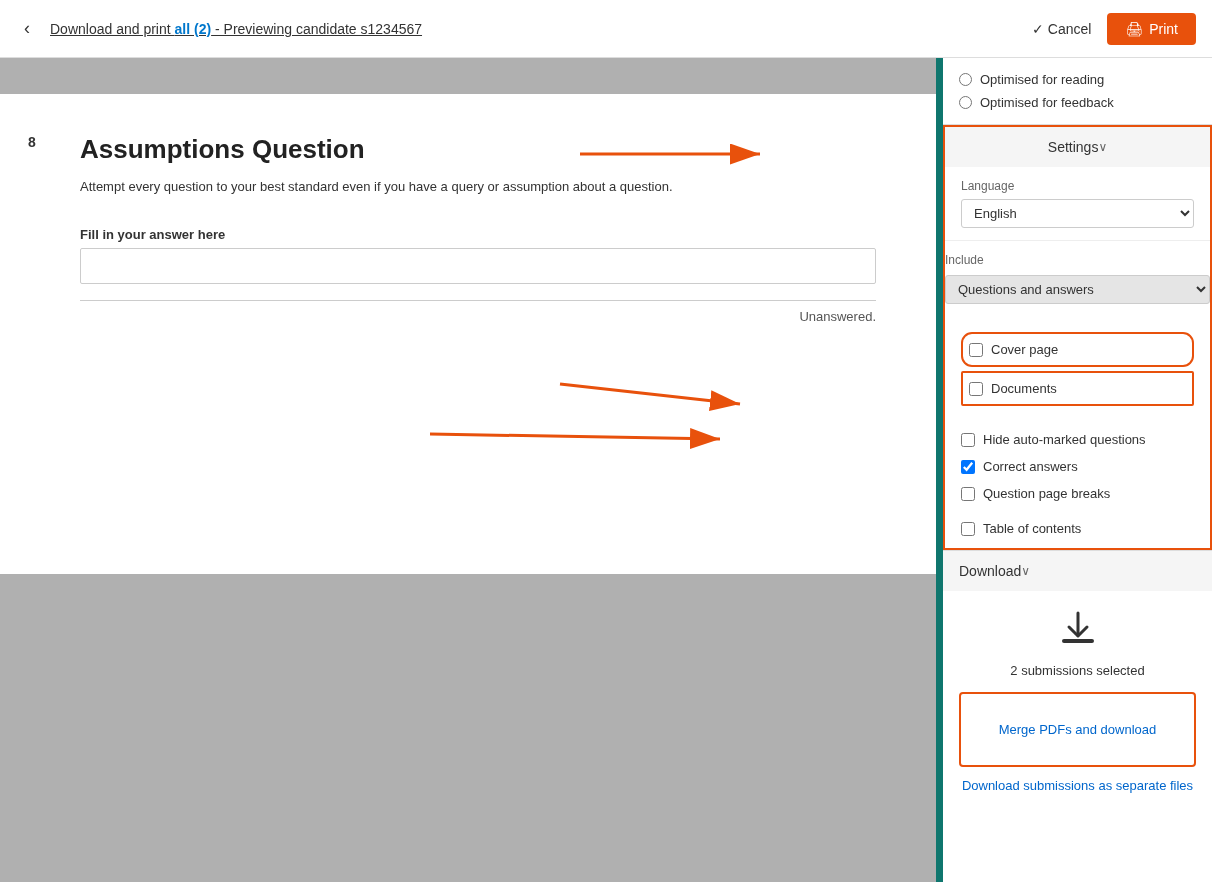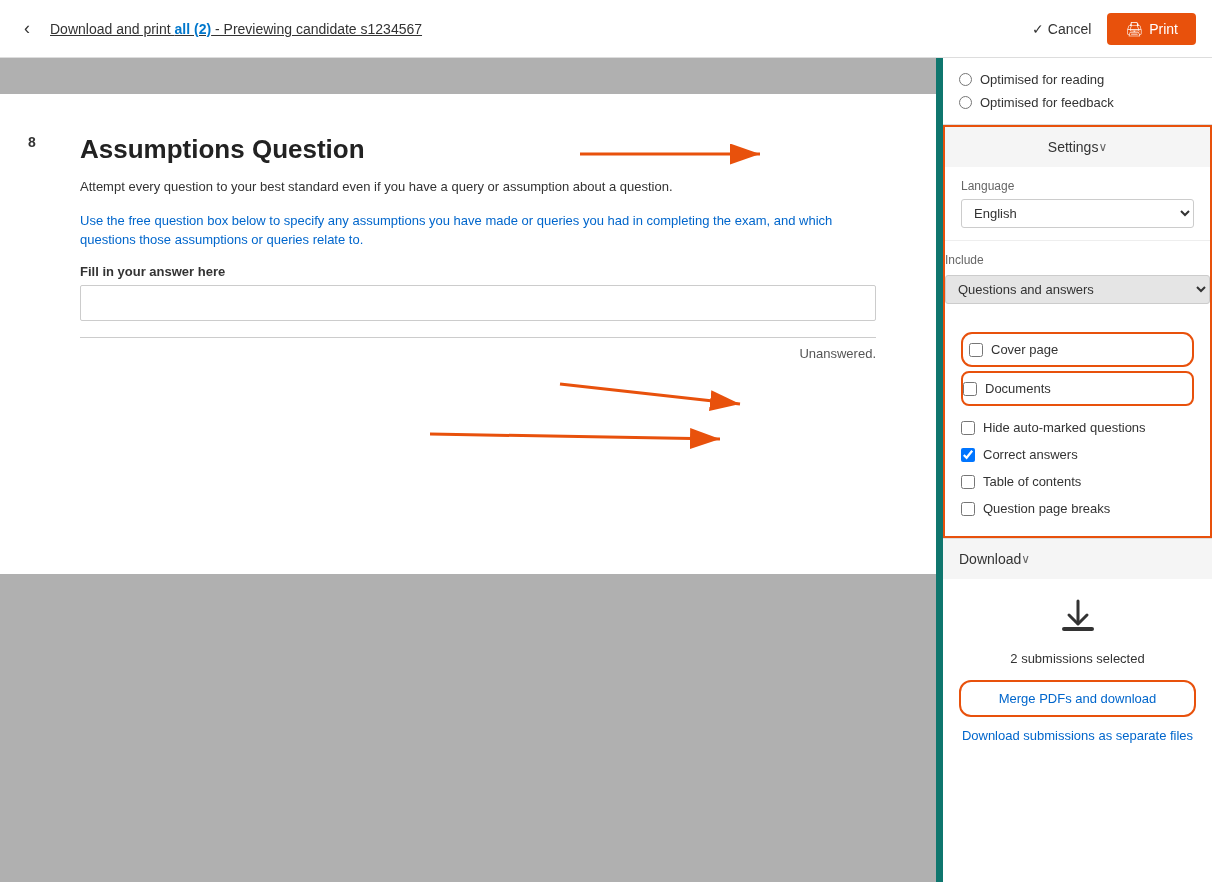--- a/index.html
+++ b/index.html
@@ -104,21 +104,21 @@
     }
     .question-title {
       font-size: 26px;
       font-weight: bold;
       color: #222;
       margin-bottom: 12px;
     }
     .question-description {
       font-size: 13px;
       color: #333;
-      margin-bottom: 14px;
+      margin-bottom: 30px;
       line-height: 1.5;
     }
     .question-note {
       font-size: 13px;
       color: #0066cc;
       margin-bottom: 14px;
       line-height: 1.5;
     }
     .fill-label {
       font-size: 13px;
@@ -274,24 +274,24 @@
       color: #333;
       margin-bottom: 8px;
     }
     .submissions-count {
       font-size: 13px;
       color: #333;
       margin-bottom: 14px;
     }
     .merge-btn {
       width: 100%;
-      padding: 9px;
+      padding: 28px;
       background: #fff;
       border: 2px solid #e8510c;
-      border-radius: 12px;
+      border-radius: 4px;
       color: #0066cc;
       font-size: 13px;
       cursor: pointer;
       margin-bottom: 10px;
     }
     .separate-link {
       color: #0066cc;
       font-size: 13px;
       text-decoration: none;
       cursor: pointer;
@@ -333,21 +333,20 @@
 
 <div class="main-layout">
 
   <div class="preview-area">
     <div class="page-gray-bar"></div>
     <div class="preview-page">
       <span class="question-number">8</span>
       <div style="padding-left: 20px;">
         <div class="question-title">Assumptions Question</div>
         <div class="question-description">Attempt every question to your best standard even if you have a query or assumption about a question.</div>
-        <div class="question-note">Use the free question box below to specify any assumptions you have made or queries you had in completing the exam, and which questions those assumptions or queries relate to.</div>
         <div class="fill-label">Fill in your answer here</div>
         <div class="answer-input"></div>
         <hr class="divider-line">
         <div class="unanswered-label">Unanswered.</div>
       </div>
 
       <svg style="position:absolute;top:0;left:0;width:100%;height:100%;pointer-events:none;">
 
         <defs>
           <marker id="arrowhead1" markerWidth="10" markerHeight="7" refX="10" refY="3.5" orient="auto">
@@ -408,45 +407,45 @@
 
         <div class="checkbox-group">
 
           <div style="border: 2px solid #e8510c; border-radius: 11px; padding: 2px 6px; margin-bottom: 4px;">
             <label class="checkbox-item">
               <input type="checkbox" style="">
               <span>Cover page</span>
             </label>
           </div>
 
-          <div style="border: 2px solid #e8510c; border-radius: 8px; padding: 2px 0; margin-bottom: 8px;">
+          <div style="border: 2px solid #e8510c; border-radius: 2px; padding: 2px 6px; margin-bottom: 20px;">
             <label class="checkbox-item">
               <input type="checkbox" style="">
               <span>Documents</span>
             </label>
           </div>
 
           <label class="checkbox-item">
             <input type="checkbox" style="">
             <span>Hide auto-marked questions</span>
           </label>
 
           <label class="checkbox-item">
             <input type="checkbox" checked="" style="">
             <span>Correct answers</span>
           </label>
 
+          <label class="checkbox-item" style="margin-bottom: 8px;">
+            <input type="checkbox" style="">
+            <span>Question page breaks</span>
+          </label>
+
           <label class="checkbox-item">
             <input type="checkbox" style="">
             <span>Table of contents</span>
-          </label>
-
-          <label class="checkbox-item" style="margin-bottom: 8px;">
-            <input type="checkbox" style="">
-            <span>Question page breaks</span>
           </label>
         </div>
       </div>
     </div>
 
     <div class="download-section">
       <div class="download-header">
         <span class="section-header-title">Download</span>
         <span class="chevron-icon">∨</span>
       </div>

